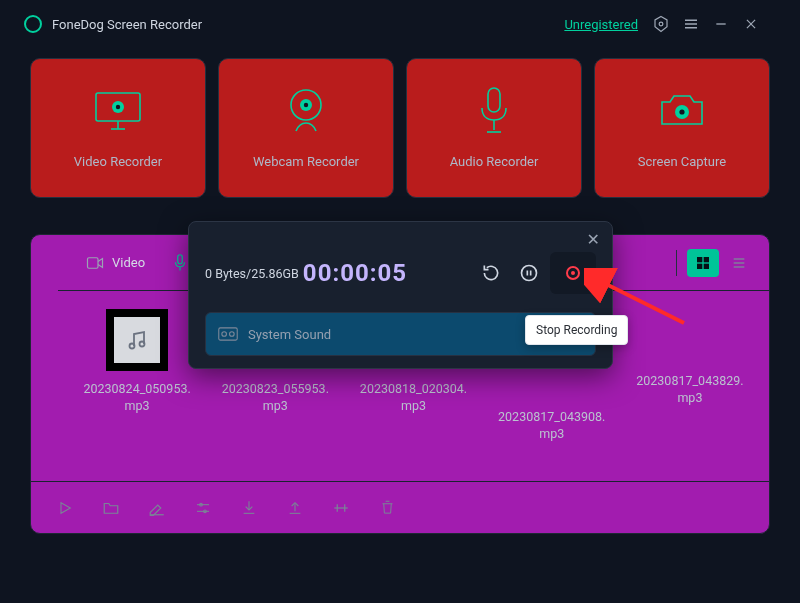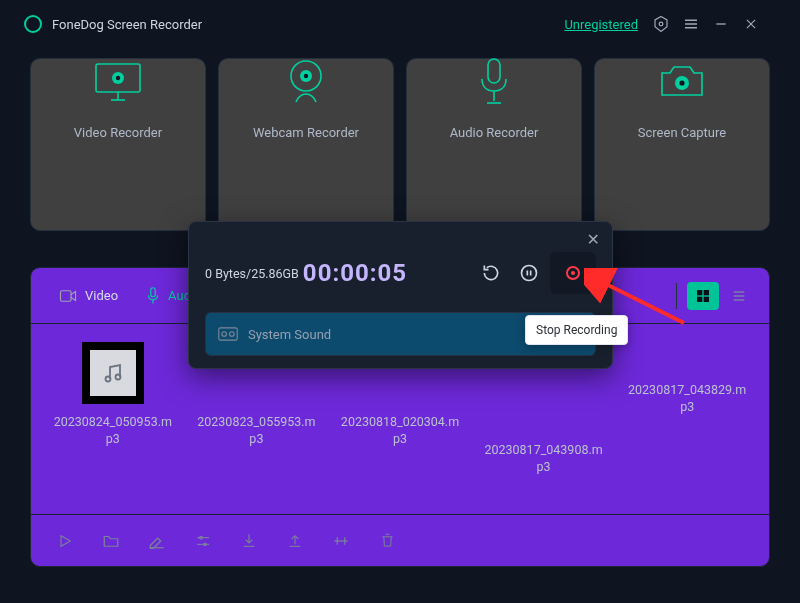--- a/index.html
+++ b/index.html
@@ -28,32 +28,32 @@
   .titlebar .spacer { flex: 1; }
   .titlebar .link { color: #01d09e; text-decoration: underline; margin-right: 8px; }
   .ticon { width: 30px; height: 30px; display: inline-flex; align-items: center; justify-content: center; color: #9fa8b6; }
   .ticon svg { display: block; }
 
   
   .modes {
     display: flex; gap: 12px; padding: 10px 30px 0 30px;
   }
   .mode {
-    flex: 1; height: 173px; border: 1px solid #25303f; border-radius: 10px;
-    display: flex; flex-direction: column; align-items: center; 
-    gap: 20px; background: #404040;
+    flex: 1; height: 140px; border: 1px solid #25303f; border-radius: 10px;
+    display: flex; flex-direction: column; align-items: center; justify-content: center;
+    gap: 20px; background: #b91c1c;
   }
   .mode .mlabel { color: #aeb8c8; font-size: 13px; }
   .mode .micon { height: 46px; display: flex; align-items: center; justify-content: center; }
 
   
   .library {
     margin: 36px 30px 0 30px;
-    border: 1px solid #1e2734; border-radius: 10px; background: #6d28d9;
-    height: 300px; position: relative;
+    border: 1px solid #1e2734; border-radius: 10px; background: #a21caf;
+    height: 300px; position: relative; padding-left: 27px;
   }
   .libheader {
     height: 56px; display: flex; align-items: center; padding: 0 14px 0 14px;
     border-bottom: 1px solid #1a2230;
   }
   .tab { display: inline-flex; align-items: center; gap: 8px; color: #9aa4b3; padding: 0 14px; height: 100%; }
   .tab.active { color: #d5dbe6; }
   .libheader .spacer { flex: 1; }
   .viewswitch { display: flex; gap: 4px; align-items: center; }
   .viewbtn { width: 32px; height: 28px; display: inline-flex; align-items: center; justify-content: center; border-radius: 4px; }
@@ -248,21 +248,21 @@
     <div class="file">
       <div class="fname" style="margin-top:72px">20230823_055953.mp3</div>
     </div>
     <div class="file">
       <div class="fname" style="margin-top:72px">20230818_020304.mp3</div>
     </div>
     <div class="file">
       <div class="fname" style="margin-top:100px">20230817_043908.mp3</div>
     </div>
     <div class="file">
-      <div class="fname" style="margin-top:40px">20230817_043829.mp3</div>
+      <div class="fname" style="margin-top:64px">20230817_043829.mp3</div>
     </div>
   </div>
 
   <div class="bottombar">
     <span class="bicon">
         <svg width="16" height="16" viewBox="0 0 24 24" fill="none" stroke="currentColor" stroke-width="1.6">
           <polygon points="6,4 20,12 6,20"></polygon>
         </svg>
       </span>
     <span class="bicon">

